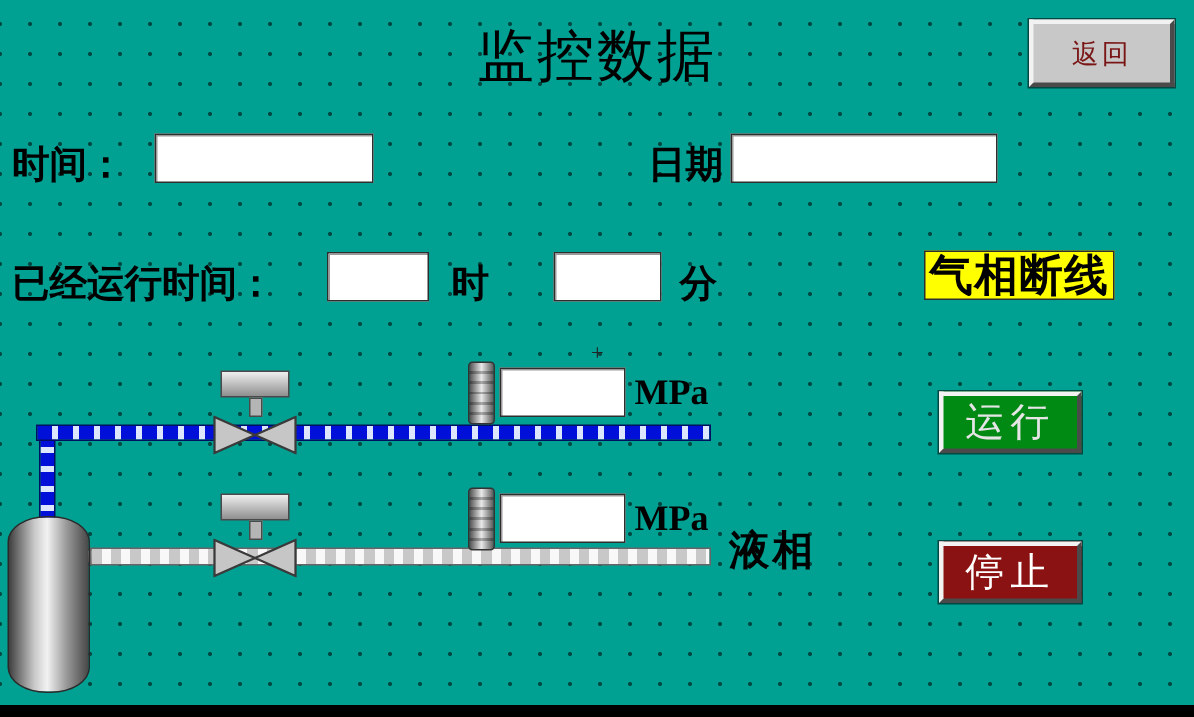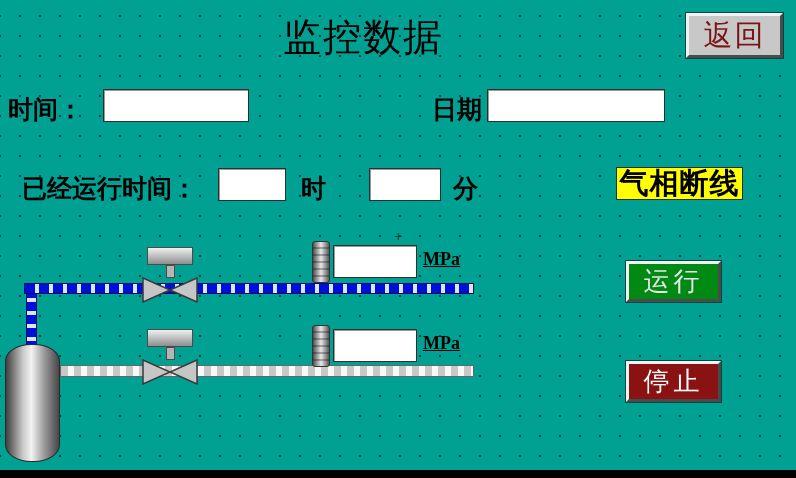--- a/index.html
+++ b/index.html
@@ -12,34 +12,34 @@
     background-image:radial-gradient(circle, rgba(0,45,40,.75) 1.1px, transparent 1.6px);
     background-size:20px 20px;
     background-position:10px 6px;
     color:#000;
   }
   .abs{position:absolute;}
   
   .title{
     left:283px;top:12px;width:230px;
     font-size:38px;font-weight:400;letter-spacing:2px;
-    white-space:nowrap;
+    text-align:center;white-space:nowrap;
   }
   
   .btn{
     display:flex;align-items:center;justify-content:center;
     box-sizing:border-box;cursor:pointer;user-select:none;
     border:3px solid;
     border-color:#f2f2f2 #4a4a4a #4a4a4a #f2f2f2;
     box-shadow:0 0 0 1px rgba(0,0,0,.55);
   }
   .back-btn{
     left:686px;top:13px;width:97px;height:45px;
     background:#C8C8C8;
-    color:#7a1515;font-size:29px;font-weight:400;letter-spacing:2px;
+    color:#7a1515;font-size:18px;font-weight:400;letter-spacing:2px;
   }
   .run-btn{
     left:626px;top:261px;width:95px;height:41px;
     background:#008A14;
     color:#e5e5e5;font-size:26px;letter-spacing:4px;
   }
   .stop-btn{
     left:626px;top:361px;width:95px;height:41px;
     background:#8B1212;
     color:#ffffff;font-size:26px;letter-spacing:4px;
@@ -101,39 +101,39 @@
   }
   .valve svg{position:absolute;left:0;top:30px;}
   
   .xmtr{
     width:18px;height:42px;border-radius:3px;
     background:
       repeating-linear-gradient(180deg, rgba(0,0,0,0) 0 5px, rgba(0,0,0,.28) 5px 7px),
       linear-gradient(90deg,#4f4f4f,#e8e8e8 50%,#5a5a5a);
     border:1px solid #333;box-sizing:border-box;
   }
-  .unit{font-size:18px;font-weight:700;text-decoration:underline;}
+  .unit{font-size:24px;font-weight:700;}
   .phase{font-size:27px;font-weight:700;letter-spacing:2px;}
   .plus{font-size:15px;color:#222;}
   .bottom-bar{left:0;top:470px;width:796px;height:8px;background:#000;}
 </style>
 </head>
 <body>
 
 <div id="screen">
 
   <div class="abs title">监控数据</div>
   <div class="abs btn back-btn">返回</div>
 
   <div class="abs lbl" style="left:8px;top:93px;">时间：</div>
   <div class="abs box" style="left:103px;top:89px;width:146px;height:33px;"></div>
   <div class="abs lbl" style="left:432px;top:93px;">日期：</div>
   <div class="abs box" style="left:487px;top:89px;width:178px;height:33px;"></div>
 
-  <div class="abs lbl" style="left:8px;top:172px;margin-left:14px;">已经运行时间：</div>
+  <div class="abs lbl" style="left:8px;top:172px;">已经运行时间：</div>
   <div class="abs box" style="left:218px;top:168px;width:68px;height:33px;"></div>
   <div class="abs lbl" style="left:301px;top:172px;">时</div>
   <div class="abs box" style="left:369px;top:168px;width:72px;height:33px;"></div>
   <div class="abs lbl" style="left:453px;top:172px;">分</div>
 
   <div class="abs alarm">气相断线</div>
 
   <div class="abs pipe-gas-v"></div>
   <div class="abs pipe-gas-h"></div>
   <div class="abs stub"></div>
@@ -160,19 +160,20 @@
   </div>
 
   <div class="abs xmtr" style="left:312px;top:241px;"></div>
   <div class="abs plus" style="left:394px;top:228px;">+</div>
   <div class="abs box" style="left:333px;top:245px;width:84px;height:33px;"></div>
   <div class="abs unit" style="left:423px;top:249px;">MPa</div>
 
   <div class="abs xmtr" style="left:312px;top:325px;"></div>
   <div class="abs box" style="left:333px;top:329px;width:84px;height:33px;"></div>
   <div class="abs unit" style="left:423px;top:333px;">MPa</div>
+  <div class="abs phase" style="left:486px;top:349px;">液相</div>
 
   <div class="abs btn run-btn">运行</div>
   <div class="abs btn stop-btn">停止</div>
 
   <div class="abs bottom-bar"></div>
 
 </div>
 
 </body></html>

